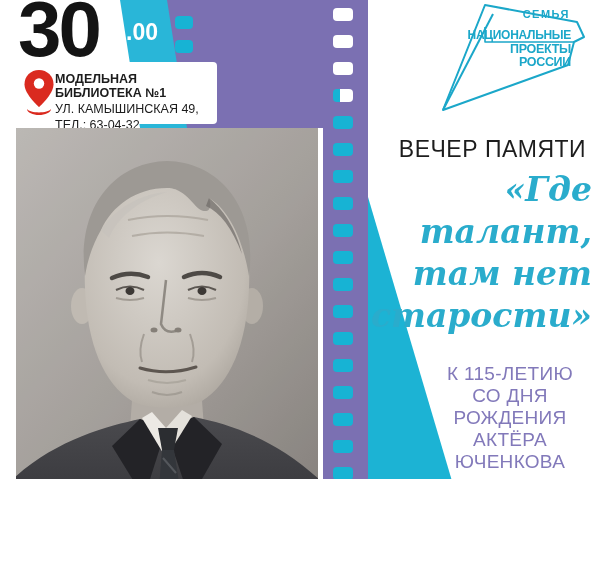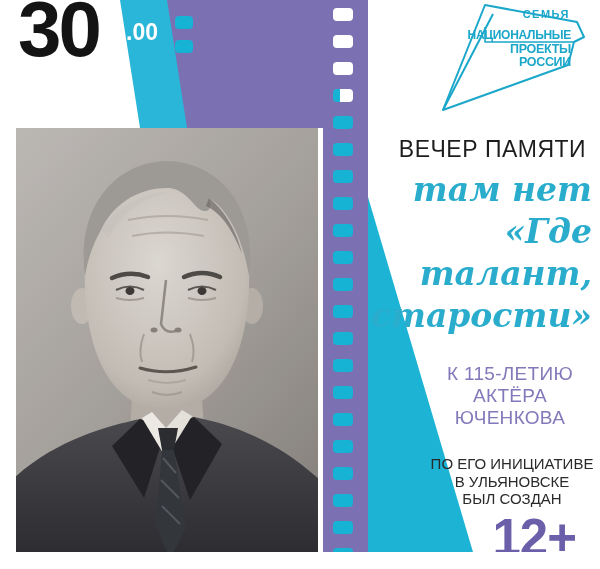--- a/index.html
+++ b/index.html
@@ -1,16 +1,16 @@
 <!DOCTYPE html>
 <html><head>
 <meta charset="utf-8">
 <style>
   html,body{margin:0;padding:0;background:#fff;}
-  .poster{position:relative;width:600px;height:552px;background:#ffffff;overflow:hidden;
+  .poster{position:relative;width:600px;height:479px;background:#ffffff;overflow:hidden;
           font-family:"Liberation Sans",sans-serif;}
   
   .purple-block{position:absolute;left:163px;top:0;width:205px;height:128px;background:#7b70b2;}
   .cyan-band{position:absolute;left:120px;top:0;width:47px;height:128px;background:#29b6d8;
              transform:skewX(8.9deg);transform-origin:top left;}
   .block-hole{position:absolute;width:18px;height:13px;border-radius:4px;background:#17b3d4;}
   .film-strip{position:absolute;left:323px;top:0;width:45px;height:569px;background:#7b70b2;}
   .strip-holes{position:absolute;left:10px;top:8px;display:flex;flex-direction:column;gap:14px;}
   .film-hole{width:20px;height:13px;border-radius:4px;}
   .cyan-wedge{position:absolute;left:368px;top:197px;width:110px;height:372px;background:#1cb3d4;
@@ -83,20 +83,32 @@
         <div class="film-hole" style="background: rgb(23, 179, 212);"></div>
         <div class="film-hole" style="background: rgb(23, 179, 212);"></div>
         <div class="film-hole" style="background: rgb(23, 179, 212);"></div>
         <div class="film-hole" style="background: rgb(23, 179, 212);"></div>
       </div>
   </div>
 
   <div class="date-day">30</div>
   <div class="date-time">.00</div>
 
+  <div class="venue-box">
+    <svg class="venue-pin" width="30" height="48" viewBox="0 0 30 48">
+      <path d="M15,1 C23.3,1 29.5,7.2 29.5,15.2 C29.5,25.5 15,38 15,38 C15,38 0.5,25.5 0.5,15.2 C0.5,7.2 6.7,1 15,1 Z" fill="#da2a1f"></path>
+      <circle cx="15" cy="14.5" r="5.2" fill="#ffffff"></circle>
+      <path d="M3,40 C6,44.5 24,44.5 27,40 C27,43.5 21,46 15,46 C9,46 3,43.5 3,40 Z" fill="#da2a1f"></path>
+    </svg>
+    <div class="venue-text">
+      <div class="venue-name">МОДЕЛЬНАЯ БИБЛИОТЕКА №1</div>
+      <div class="venue-line">УЛ. КАМЫШИНСКАЯ 49,</div>
+      <div class="venue-line">ТЕЛ.: 63-04-32</div>
+    </div>
+  </div>
 
   <svg class="np-logo" width="158" height="112" viewBox="0 0 158 112">
     <g fill="none" stroke="#1ba7c9" stroke-width="2" stroke-linejoin="round">
       <path d="M48,3 L140,20 L147,35 L137,40 L131,63 L6,108 Z"></path>
       <path d="M6,108 L56,12"></path>
       <path d="M48,25 L48,40 L137,40" stroke-width="1.6"></path>
     </g>
     <text x="133" y="16" text-anchor="end" font-size="11" letter-spacing="1.5">СЕМЬЯ</text>
     <text x="134" y="36.5" text-anchor="end" font-size="12" letter-spacing="-0.3">НАЦИОНАЛЬНЫЕ</text>
     <text x="134" y="51" text-anchor="end" font-size="12.5" letter-spacing="-0.3">ПРОЕКТЫ</text>
@@ -163,26 +175,27 @@
     <path d="M112,92 Q151,84 192,92 M116,108 Q151,101 188,108" stroke="#aca69e" stroke-width="2" fill="none" opacity="0.8"></path>
 
     <path d="M124,240 Q151,248 180,239" stroke="#5d5650" stroke-width="3" fill="none" stroke-linecap="round"></path>
     <path d="M132,252 Q151,258 170,252" stroke="#a8a29a" stroke-width="2" fill="none" opacity="0.8"></path>
     <path d="M136,264 Q151,270 166,264" stroke="#938d85" stroke-width="2" fill="none" opacity="0.6"></path>
   </svg>
 
   <div class="right-panel">
     <div class="event-type">ВЕЧЕР ПАМЯТИ</div>
     <div class="quote">
+      <div>«Где талант,</div>
       <div>там нет</div>
-      <div>«Где талант,</div>
       <div>старости»</div>
     </div>
     <div class="dedication">
       <div>К 115-ЛЕТИЮ</div>
+      <div>СО ДНЯ РОЖДЕНИЯ</div>
       <div>АКТЁРА</div>
       <div>ЮЧЕНКОВА</div>
     </div>
     <div class="initiative">
       <div>ПО ЕГО ИНИЦИАТИВЕ</div>
       <div>В УЛЬЯНОВСКЕ</div>
       <div>БЫЛ СОЗДАН</div>
 
     </div>
     <div class="age-rating">12+</div>

